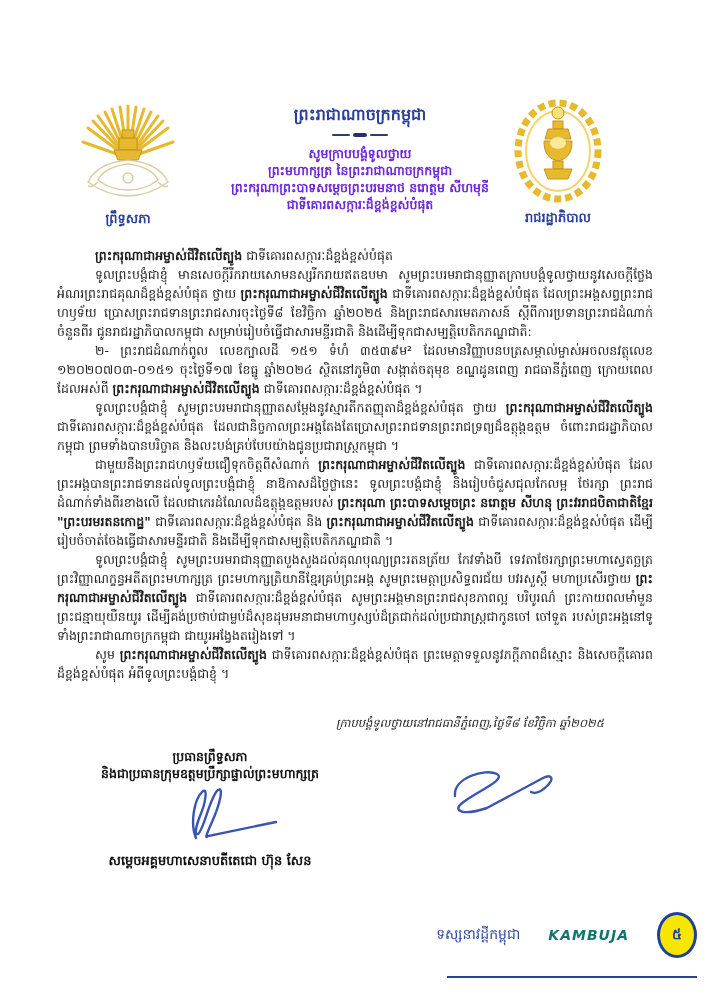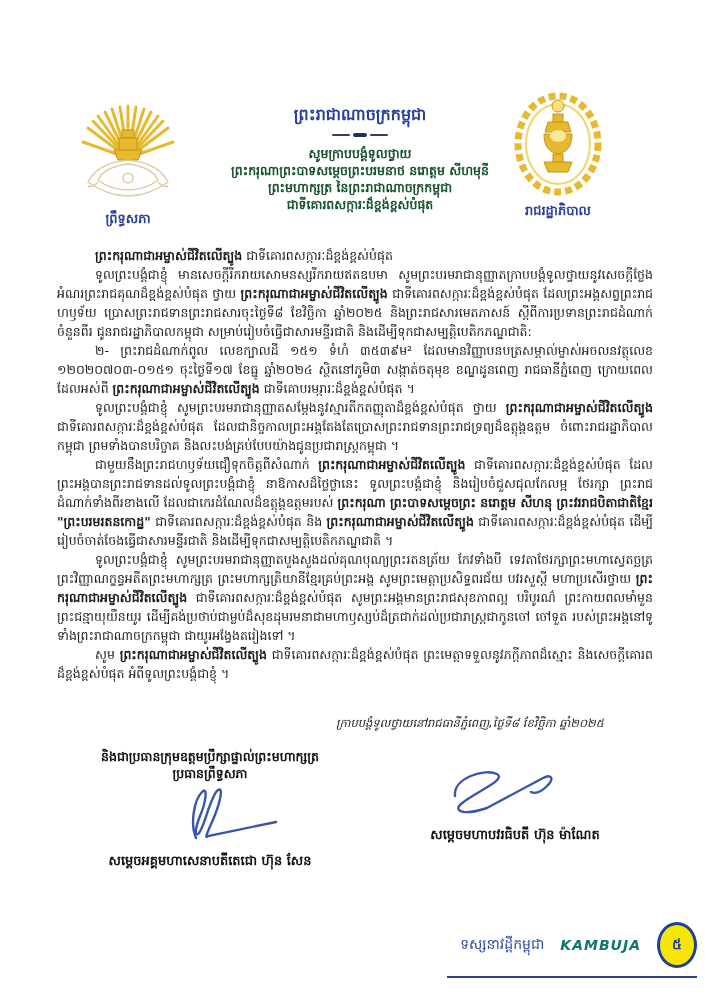--- a/index.html
+++ b/index.html
@@ -8,44 +8,44 @@
     margin:0 auto;overflow:hidden;
     font-family:"DejaVu Sans","Liberation Sans",sans-serif;
     color:#1c1c1c;
   }
   
   .hdr-center{position:absolute;left:160px;top:88px;width:400px;text-align:center;margin-top:16px;}
   .kingdom{color:#2a3f9a;font-weight:700;font-size:16px;line-height:21px;}
   .ornament{width:64px;height:5px;margin:7px auto 8px auto;display:flex;align-items:center;justify-content:center;gap:3px;}
   .ornament i{display:block;height:2px;background:#343b6e;border-radius:2px;}
   .ornament .d1{width:18px;} .ornament .d2{width:14px;height:4px;background:#2a2f63;}
-  .salutation{color:#14532d;font-weight:700;font-size:12.5px;line-height:17px;margin-top:6px;}
+  .salutation{color:#6d28d9;font-weight:700;font-size:12.5px;line-height:17px;margin-top:6px;}
   .emblem{position:absolute;text-align:center;}
   .emblem-left{left:72px;top:104px;width:112px;}
-  .emblem-right{left:502px;top:92px;width:112px;}
+  .emblem-right{left:502px;top:99px;width:112px;}
   .emblem-label{color:#2a3f9a;font-weight:700;font-size:13px;margin-top:2px;}
   
   .body-text{
     position:absolute;left:57px;top:246px;width:596px;height:468px;
     overflow:hidden;font-size:12.5px;line-height:19px;text-align:justify;
   }
   .body-text p{margin:0;text-indent:38px;}
   .body-text b{font-weight:700;}
   
   .date-block{position:absolute;left:280px;top:716px;width:380px;text-align:center;
     font-style:italic;font-size:11.5px;line-height:15px;color:#222;}
   .sig-col{position:absolute;text-align:center;}
   .sig-left{left:60px;top:748px;width:300px;}
   .sig-right{left:370px;top:760px;width:290px;}
   .sig-title{font-weight:700;font-size:12.5px;line-height:17px;color:#111;}
   .sig-name{font-weight:700;font-size:13px;color:#111;margin-top:2px;}
   .sig-ink{display:block;margin:2px auto 0 auto;}
   
   .footer{position:absolute;right:10px;bottom:18px;width:270px;height:46px;}
-  .footer-row{position:absolute;right:0;bottom:14px;display:flex;align-items:center;gap:16px;}
+  .footer-row{position:absolute;right:0;bottom:24px;display:flex;align-items:center;gap:28px;}
   .footer-khmer{color:#2a459e;font-size:14px;font-weight:400;}
   .footer-latin{color:#0f766e;font-size:14px;font-weight:700;font-style:italic;letter-spacing:1px;}
   .footer-line{position:absolute;right:0;bottom:4px;width:250px;height:2px;background:#2a3f9a;}
   .page-badge{
     position:relative;width:34px;height:40px;border-radius:50%;
     background:#f7e600;border:3px solid #1f3e9e;z-index:2;
     display:flex;align-items:center;justify-content:center;
     color:#1f3e9e;font-weight:700;font-size:14px;
   }
 </style>
@@ -107,58 +107,57 @@
 
   <div class="hdr-center">
     <div class="kingdom">ព្រះរាជាណាចក្រកម្ពុជា</div>
     <div class="ornament">
         <i class="d1"></i>
         <i class="d2"></i>
         <i class="d1"></i>
       </div>
     <div class="salutation">
       <div>សូមក្រាបបង្គំទូលថ្វាយ</div>
+      <div>ព្រះមហាក្សត្រ នៃព្រះរាជាណាចក្រកម្ពុជា</div>
       <div>ព្រះករុណាព្រះបាទសម្ដេចព្រះបរមនាថ នរោត្ដម សីហមុនី</div>
-      <div>ព្រះមហាក្សត្រ នៃព្រះរាជាណាចក្រកម្ពុជា</div>
       <div>ជាទីគោរពសក្ការៈដ៏ខ្ពង់ខ្ពស់បំផុត</div>
     </div>
   </div>
 
   <div class="body-text" id="body-text">
       <p><b>ព្រះករុណាជាអម្ចាស់ជីវិតលើត្បូង</b><span> ជាទីគោរពសក្ការៈដ៏ខ្ពង់ខ្ពស់បំផុត</span></p>
       <p><span>ទូលព្រះបង្គំជាខ្ញុំ មានសេចក្ដីរីករាយសោមនស្សរីករាយឥតឧបមា សូមព្រះបរមរាជានុញ្ញាតក្រាបបង្គំទូលថ្វាយនូវសេចក្ដីថ្លែងអំណរព្រះរាជគុណដ៏ខ្ពង់ខ្ពស់បំផុត ថ្វាយ </span><b>ព្រះករុណាជាអម្ចាស់ជីវិតលើត្បូង</b><span> ជាទីគោរពសក្ការៈដ៏ខ្ពង់ខ្ពស់បំផុត ដែលព្រះអង្គសព្វព្រះរាជហឫទ័យ ប្រោសព្រះរាជទានព្រះរាជសារចុះថ្ងៃទី៨ ខែវិច្ឆិកា ឆ្នាំ២០២៥ និងព្រះរាជសារមេតភាសន៍ ស្ដីពីការប្រទានព្រះរាជដំណាក់ចំនួនពីរ ជូនរាជរដ្ឋាភិបាលកម្ពុជា សម្រាប់រៀបចំធ្វើជាសារមន្ទីរជាតិ និងដើម្បីទុកជាសម្បត្ដិបេតិកភណ្ឌជាតិ:</span></p>
-      <p><span>២- ព្រះរាជដំណាក់ពូល លេខក្បាលដី ១៥១ ទំហំ ៣៥៣៩ម² ដែលមានវិញ្ញាបនបត្រសម្គាល់ម្ចាស់អចលនវត្ថុលេខ ១២០២០៧០៣-០១៥១ ចុះថ្ងៃទី១៧ ខែធ្នូ ឆ្នាំ២០២៤ ស្ថិតនៅភូមិ៣ សង្កាត់ចតុមុខ ខណ្ឌដូនពេញ រាជធានីភ្នំពេញ ក្រោយពេលដែលអស់ពី </span><b>ព្រះករុណាជាអម្ចាស់ជីវិតលើត្បូង</b><span> ជាទីគោបរមរ្ការៈដ៏ខ្ពង់ខ្ពស់បំផុត ។</span></p>
+      <p><span>២- ព្រះរាជដំណាក់ពូល លេខក្បាលដី ១៥១ ទំហំ ៣៥៣៩ម² ដែលមានវិញ្ញាបនបត្រសម្គាល់ម្ចាស់អចលនវត្ថុលេខ ១២០២០៧០៣-០១៥១ ចុះថ្ងៃទី១៧ ខែធ្នូ ឆ្នាំ២០២៤ ស្ថិតនៅភូមិ៣ សង្កាត់ចតុមុខ ខណ្ឌដូនពេញ រាជធានីភ្នំពេញ ក្រោយពេលដែលអស់ពី </span><b>ព្រះករុណាជាអម្ចាស់ជីវិតលើត្បូង</b><span> ជាទីគោរពសក្ការៈដ៏ខ្ពង់ខ្ពស់បំផុត ។</span></p>
       <p><span>ទូលព្រះបង្គំជាខ្ញុំ សូមព្រះបរមរាជានុញ្ញាតសម្ដែងនូវស្មារតីកតញ្ញុតាដ៏ខ្ពង់ខ្ពស់បំផុត ថ្វាយ </span><b>ព្រះករុណាជាអម្ចាស់ជីវិតលើត្បូង</b><span> ជាទីគោរពសក្ការៈដ៏ខ្ពង់ខ្ពស់បំផុត ដែលជានិច្ចកាលព្រះអង្គតែងតែប្រោសព្រះរាជទានព្រះរាជទ្រព្យដ៏ឧត្ដុង្គឧត្ដម ចំពោះរាជរដ្ឋាភិបាលកម្ពុជា ព្រមទាំងបានបរិច្ចាគ និងលះបង់គ្រប់បែបយ៉ាងជូនប្រជារាស្ត្រកម្ពុជា ។</span></p>
       <p><span>ជាមួយនឹងព្រះរាជហឫទ័យជឿទុកចិត្ដពីសំណាក់ </span><b>ព្រះករុណាជាអម្ចាស់ជីវិតលើត្បូង</b><span> ជាទីគោរពសក្ការៈដ៏ខ្ពង់ខ្ពស់បំផុត ដែលព្រះអង្គបានព្រះរាជទានដល់ទូលព្រះបង្គំជាខ្ញុំ នាឱកាសដ៏ថ្លៃថ្លានេះ ទូលព្រះបង្គំជាខ្ញុំ និងរៀបចំជួសជុលកែលម្អ ថែរក្សា ព្រះរាជដំណាក់ទាំងពីរខាងលើ ដែលជាកេរដំណែលដ៏ឧត្ដុង្គឧត្ដមរបស់ </span><b>ព្រះករុណា ព្រះបាទសម្ដេចព្រះ នរោត្ដម សីហនុ ព្រះវររាជបិតាជាតិខ្មែរ "ព្រះបរមរតនកោដ្ឋ"</b><span> ជាទីគោរពសក្ការៈដ៏ខ្ពង់ខ្ពស់បំផុត និង </span><b>ព្រះករុណាជាអម្ចាស់ជីវិតលើត្បូង</b><span> ជាទីគោរពសក្ការៈដ៏ខ្ពង់ខ្ពស់បំផុត ដើម្បីរៀបចំចាត់ចែងធ្វើជាសារមន្ទីរជាតិ និងដើម្បីទុកជាសម្បត្ដិបេតិកភណ្ឌជាតិ ។</span></p>
       <p><span>ទូលព្រះបង្គំជាខ្ញុំ សូមព្រះបរមរាជានុញ្ញាតបួងសួងដល់គុណបុណ្យព្រះរតនត្រ័យ កែវទាំងបី ទេវតាថែរក្សាព្រះមហាស្វេតច្ឆត្រ ព្រះវិញ្ញាណក្ខន្ធអតីតព្រះមហាក្សត្រ ព្រះមហាក្សត្រិយានីខ្មែរគ្រប់ព្រះអង្គ សូមព្រះមេត្ដាប្រសិទ្ធពរជ័យ បវរសួស្ដី មហាប្រសើរថ្វាយ </span><b>ព្រះករុណាជាអម្ចាស់ជីវិតលើត្បូង</b><span> ជាទីគោរពសក្ការៈដ៏ខ្ពង់ខ្ពស់បំផុត សូមព្រះអង្គមានព្រះរាជសុខភាពល្អ បរិបូរណ៌ ព្រះកាយពលមាំមួន ព្រះជន្មាយុយឺនយូរ ដើម្បីគង់ប្រថាប់ជាម្លប់ដ៏សុខដុមរមនាជាមហាឫស្សប់ដ៏ត្រជាក់ដល់ប្រជារាស្ត្រជាកូនចៅ ចៅទួត របស់ព្រះអង្គនៅទូទាំងព្រះរាជាណាចក្រកម្ពុជា ជាយូរអង្វែងតរៀងទៅ ។</span></p>
       <p><span>សូម </span><b>ព្រះករុណាជាអម្ចាស់ជីវិតលើត្បូង</b><span> ជាទីគោរពសក្ការៈដ៏ខ្ពង់ខ្ពស់បំផុត ព្រះមេត្ដាទទួលនូវភក្ដីភាពដ៏ស្មោះ និងសេចក្ដីគោរពដ៏ខ្ពង់ខ្ពស់បំផុត អំពីទូលព្រះបង្គំជាខ្ញុំ ។</span></p>
     </div>
 
   <div class="date-block">
     <div>ក្រាបបង្គំទូលថ្វាយនៅរាជធានីភ្នំពេញ,ថ្ងៃទី៨ ខែវិច្ឆិកា ឆ្នាំ២០២៥</div>
   </div>
 
   <div class="sig-col sig-left">
+    <div class="sig-title">ប្រធានព្រឹទ្ធសភា</div>
     <div class="sig-title">និងជាប្រធានក្រុមឧត្ដមប្រឹក្សាផ្ទាល់ព្រះមហាក្សត្រ</div>
-    <div class="sig-title">ប្រធានព្រឹទ្ធសភា</div>
     <span class="sig-ink">
       <svg width="220" height="62" viewBox="0 0 220 62">
         <path d="M96 54 C90 40 94 16 102 8 C108 2 106 18 100 32 C96 42 94 52 98 50 C104 46 110 12 118 6 C124 2 120 20 112 38 C108 47 104 56 108 52 L176 38" fill="none" stroke="#3a55b0" stroke-width="2.4" stroke-linecap="round"></path>
       </svg>
     </span>
     <div class="sig-name">សម្ដេចអគ្គមហាសេនាបតីតេជោ ហ៊ុន សែន</div>
   </div>
 
   <div class="sig-col sig-right">
     <span class="sig-ink">
       <svg width="200" height="58" viewBox="0 0 200 58">
         <path d="M40 34 C38 16 70 6 82 12 C92 18 60 30 46 42 C38 49 48 54 72 46 L128 16 C136 12 140 16 132 24 C126 30 120 32 116 30" fill="none" stroke="#3a55b0" stroke-width="2.4" stroke-linecap="round"></path>
       </svg>
     </span>
-    <div class="sig-name">សម្ដេចមហាបវរធិបតី ហ៊ុន ម៉ាណែត</div>
   </div>
 
   <div class="footer">
     <div class="footer-line"></div>
     <div class="footer-row">
       <span class="footer-khmer">ទស្សនាវដ្ដីកម្ពុជា</span>
       <span class="footer-latin">KAMBUJA</span>
       <span class="page-badge">
         <span>៥</span>
       </span>

